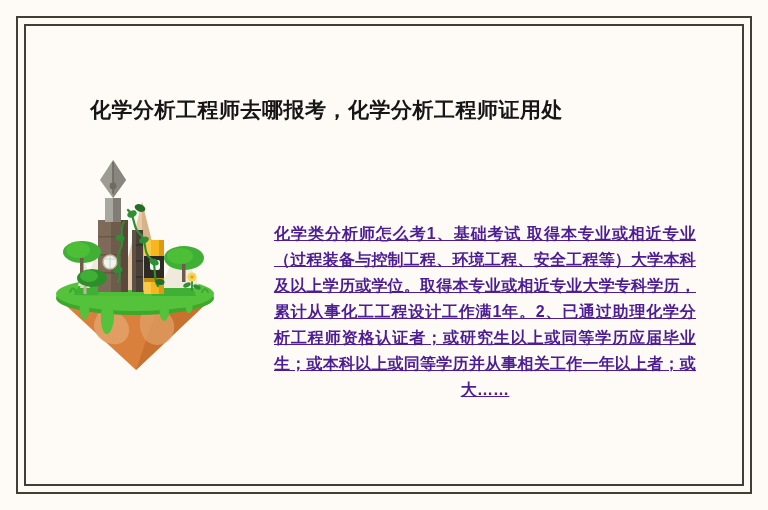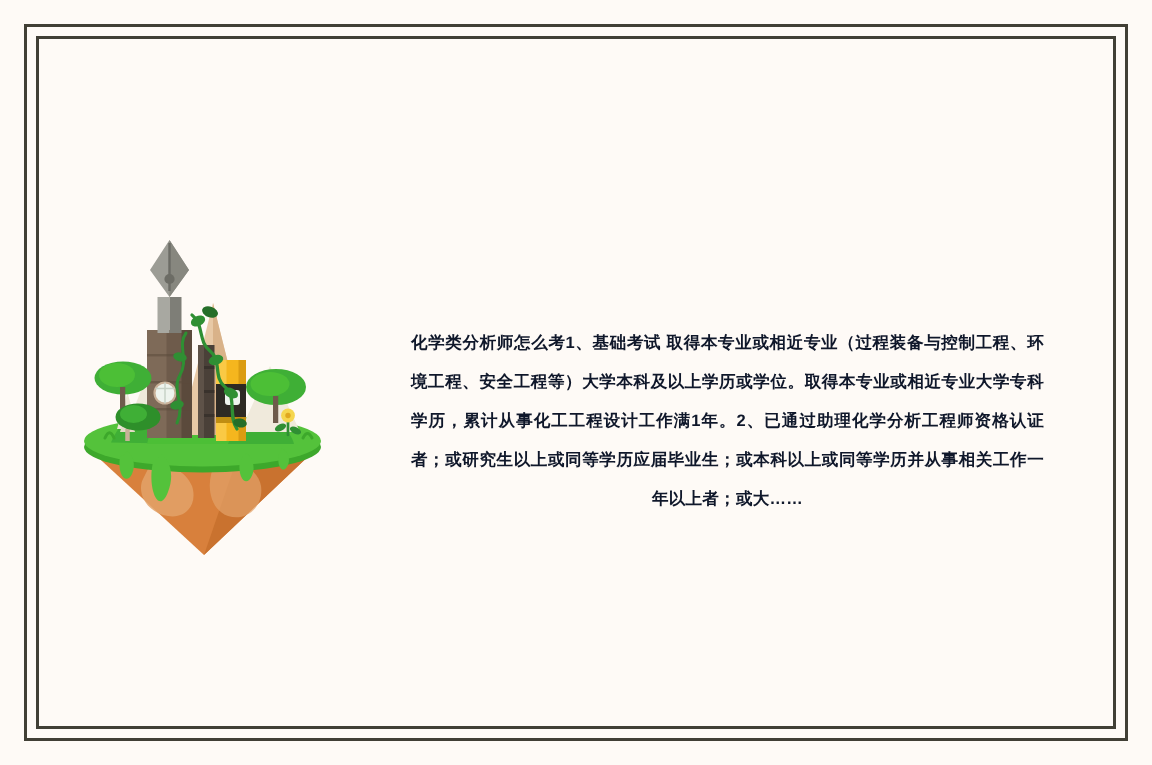--- a/index.html
+++ b/index.html
@@ -58,27 +58,28 @@
     line-height: 36px;
     white-space: nowrap;
   }
 
   
   .article-body {
     position: absolute;
     left: 274px;
     top: 205px;
     width: 422px;
-    font-size: 11px;
+    font-size: 16px;
     font-weight: bold;
     line-height: 26px;
-    color: #0f172a;
+    color: #4c1d95;
     text-align: justify;
     text-align-last: center;
     letter-spacing: 0.2px;
+    text-decoration: underline;
   }
 
   
   .illustration {
     position: absolute;
     left: 40px;
     top: 158px;
     width: 190px;
     height: 215px;
   }
@@ -89,20 +90,21 @@
   }
 </style>
 </head>
 <body>
 
 <div class="page">
 
   <div class="frame-outer"></div>
   <div class="frame-inner"></div>
 
+  <h1 class="title">化学分析工程师去哪报考，化学分析工程师证用处</h1>
 
   <div class="illustration">
     <svg viewBox="0 0 190 215" xmlns="http://www.w3.org/2000/svg" aria-hidden="true">
 
       <path d="M20 142 L170 142 L96 212 Z" fill="#D8803C"></path>
       <path d="M96 212 L170 142 L120 142 Z" fill="#C9722F"></path>
       <path d="M60 152 C72 150 84 156 88 166 C92 178 84 188 72 186 C58 184 50 170 56 160 Z" fill="#E3A269" opacity="0.85"></path>
       <path d="M104 150 C118 148 132 154 134 166 C136 180 124 190 112 186 C100 182 96 164 104 150 Z" fill="#E3A269" opacity="0.7"></path>
 
       <ellipse cx="95" cy="140" rx="79" ry="17" fill="#3DA82B"></ellipse>

